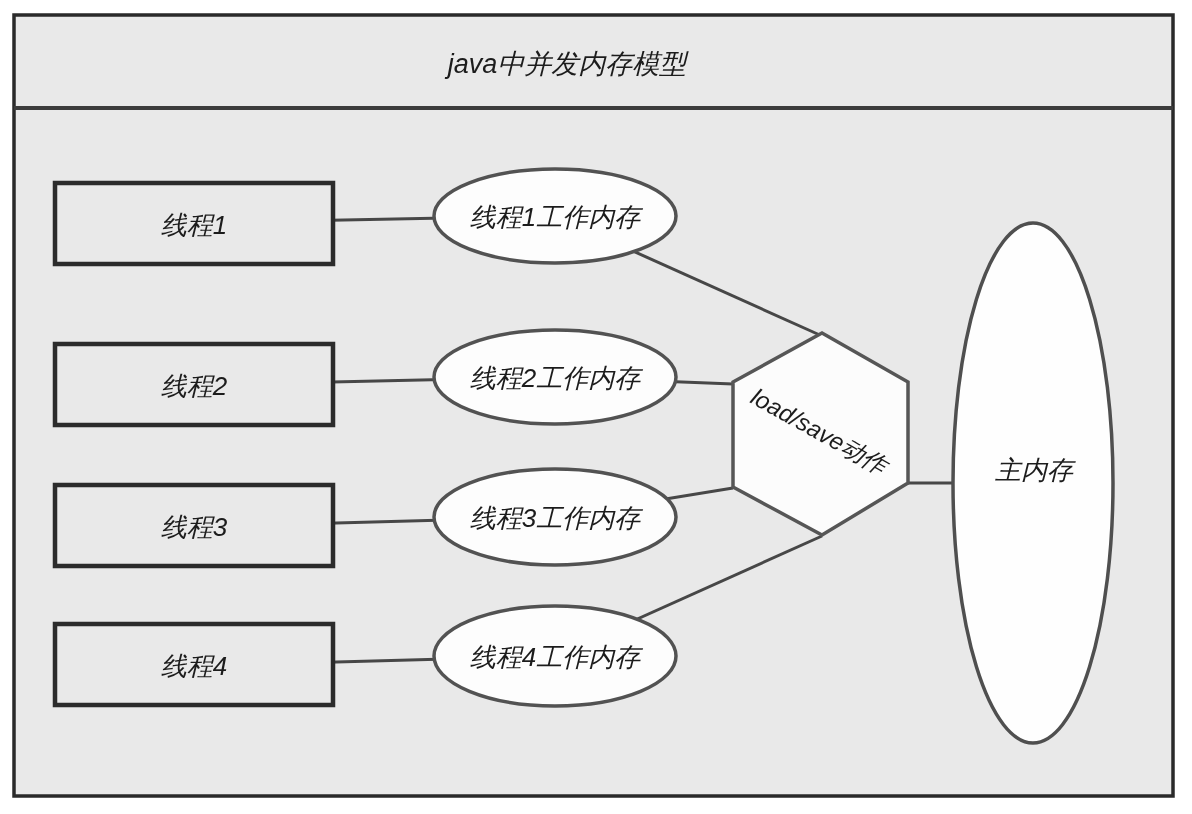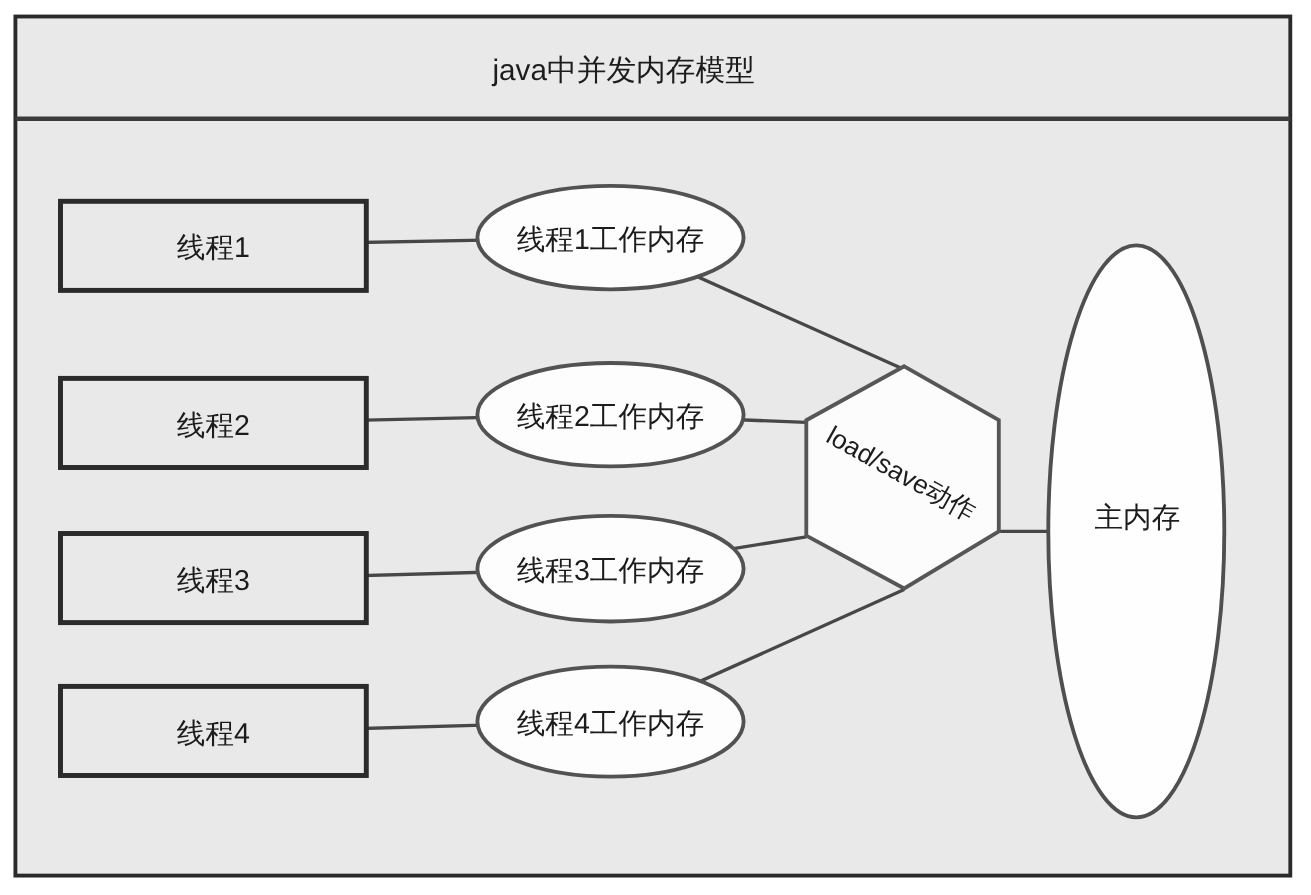--- a/index.html
+++ b/index.html
@@ -7,20 +7,21 @@
     padding: 0;
     background: #ffffff;
     font-family: "Liberation Sans", "DejaVu Sans", sans-serif;
   }
   .stage {
     position: relative;
     width: 1192px;
     height: 814px;
     background: #ffffff;
     overflow: hidden;
+    font-style: italic;
   }
   svg { display: block; }
   text {
     fill: #1c1c1c;
     font-family: "Liberation Sans", "DejaVu Sans", sans-serif;
   }
   .node-label { font-size: 26px; }
   .title-label { font-size: 27px; }
   .hex-label { font-size: 24px; }
 </style>

